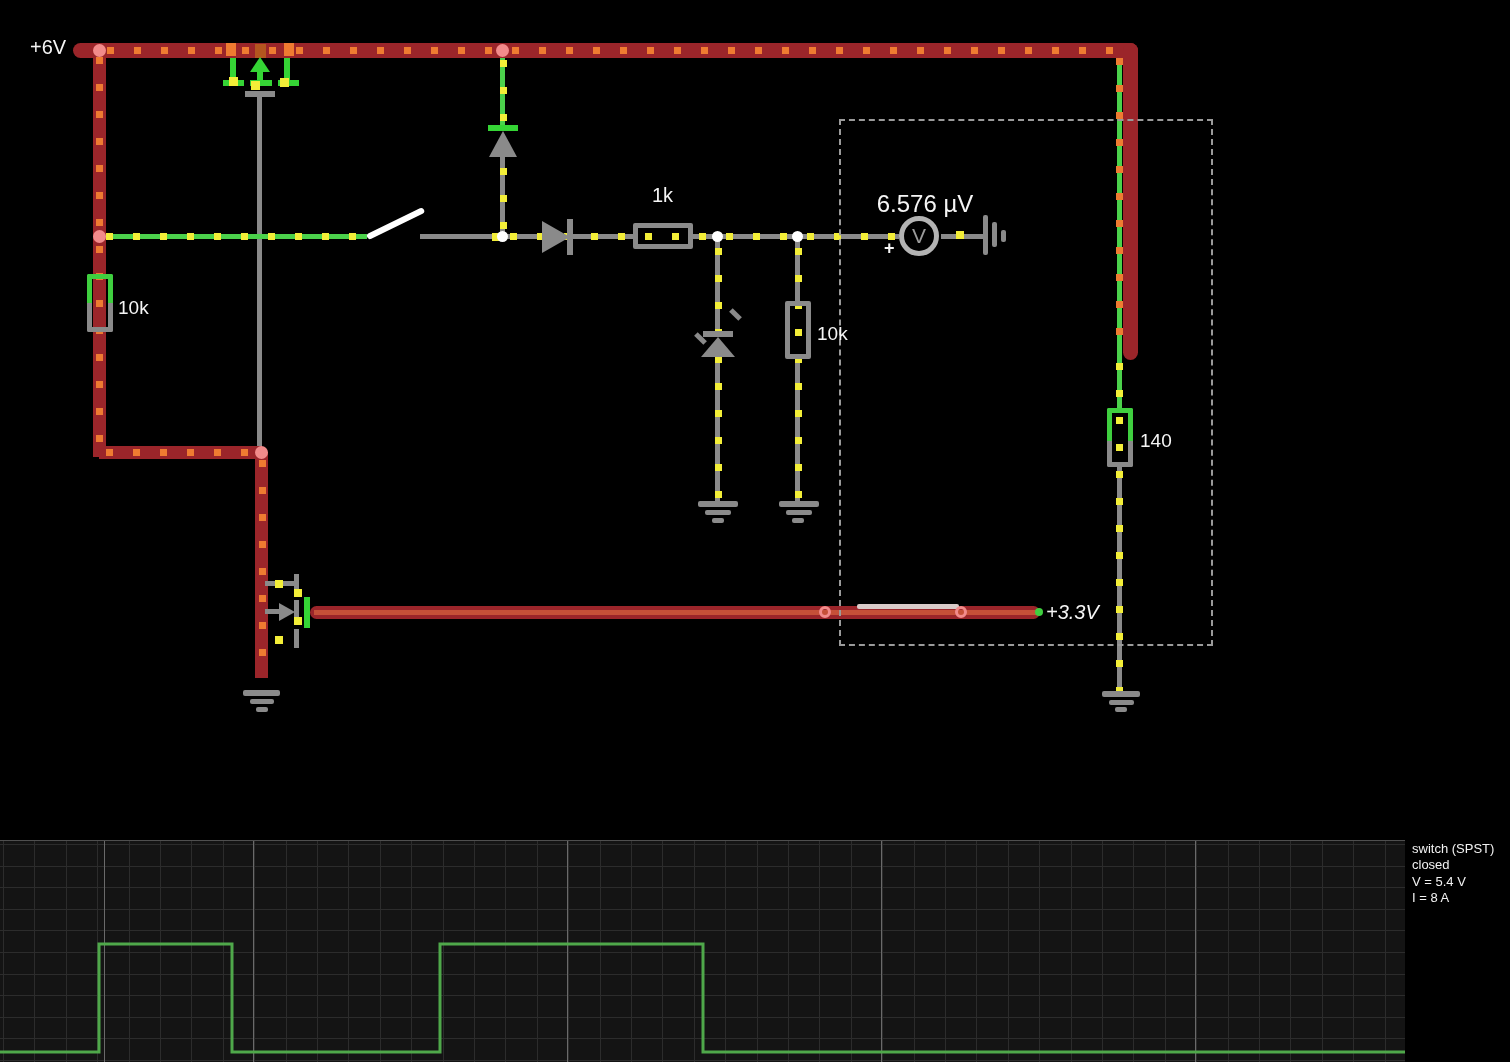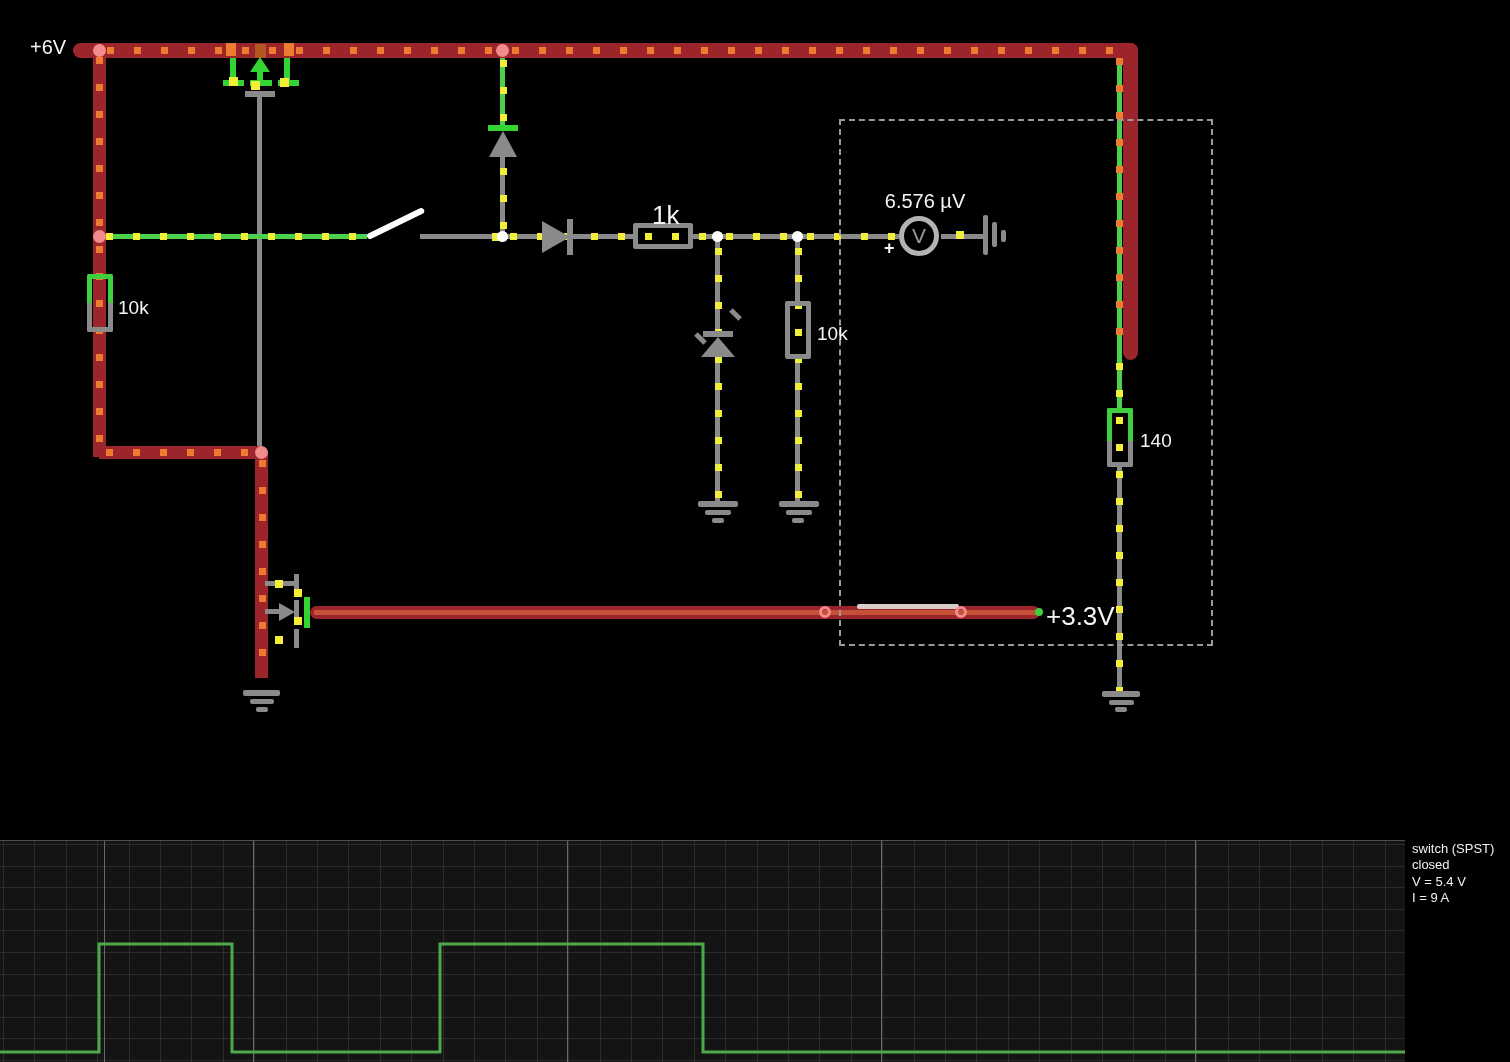--- a/index.html
+++ b/index.html
@@ -184,31 +184,31 @@
   <div class="abs" style="left:955px;top:606px;width:12px;height:12px;border:3px solid #f28b8b;border-radius:50%;box-sizing:border-box;"></div>
   <div class="node-w" style="left:497px;top:231px;"></div>
   <div class="node-w" style="left:712px;top:231px;"></div>
   <div class="node-w" style="left:792px;top:231px;"></div>
   <div class="abs" style="left:1035px;top:608px;width:8px;height:8px;border-radius:50%;background:#3fcf3f;"></div>
 
   <div class="abs" style="left:839px;top:119px;width:374px;height:527px;border:2px dashed #9a9a9a;box-sizing:border-box;"></div>
 
   <div class="lbl" style="left:30px;top:36px;font-size:20px;">+6V</div>
   <div class="lbl" style="left:118px;top:297px;font-size:19px;">10k</div>
-  <div class="lbl" style="left:652px;top:200px;font-size:26px;">1k</div>
+  <div class="lbl" style="left:652px;top:184px;font-size:20px;">1k</div>
   <div class="lbl" style="left:817px;top:323px;font-size:19px;">10k</div>
-  <div class="lbl" style="left:870px;top:190px;width:110px;text-align:center;font-size:20px;">6.576 µV</div>
+  <div class="lbl" style="left:870px;top:190px;width:110px;text-align:center;font-size:24px;">6.576 µV</div>
   <div class="lbl" style="left:1140px;top:430px;font-size:19px;">140</div>
-  <div class="lbl" style="left:1046px;top:601px;font-size:26px;">+3.3V</div>
+  <div class="lbl" style="left:1046px;top:601px;font-size:20px;font-style:italic;">+3.3V</div>
 
   <div id="scope"></div>
   <svg id="trace-svg" width="1405" height="222">
     <polyline id="trace-line" points="0,212 99,212 99,104 232,104 232,212 440,212 440,104 703,104 703,212 1405,212" fill="none" stroke="#4fa84a" stroke-width="3"></polyline>
   </svg>
 
   <div id="info">
     <div>switch (SPST)</div>
     <div>closed</div>
     <div>V = 5.4 V</div>
-    <div>I = 9 A</div>
+    <div>I = 8 A</div>
   </div>
 
 </div>
 
 </body></html>

